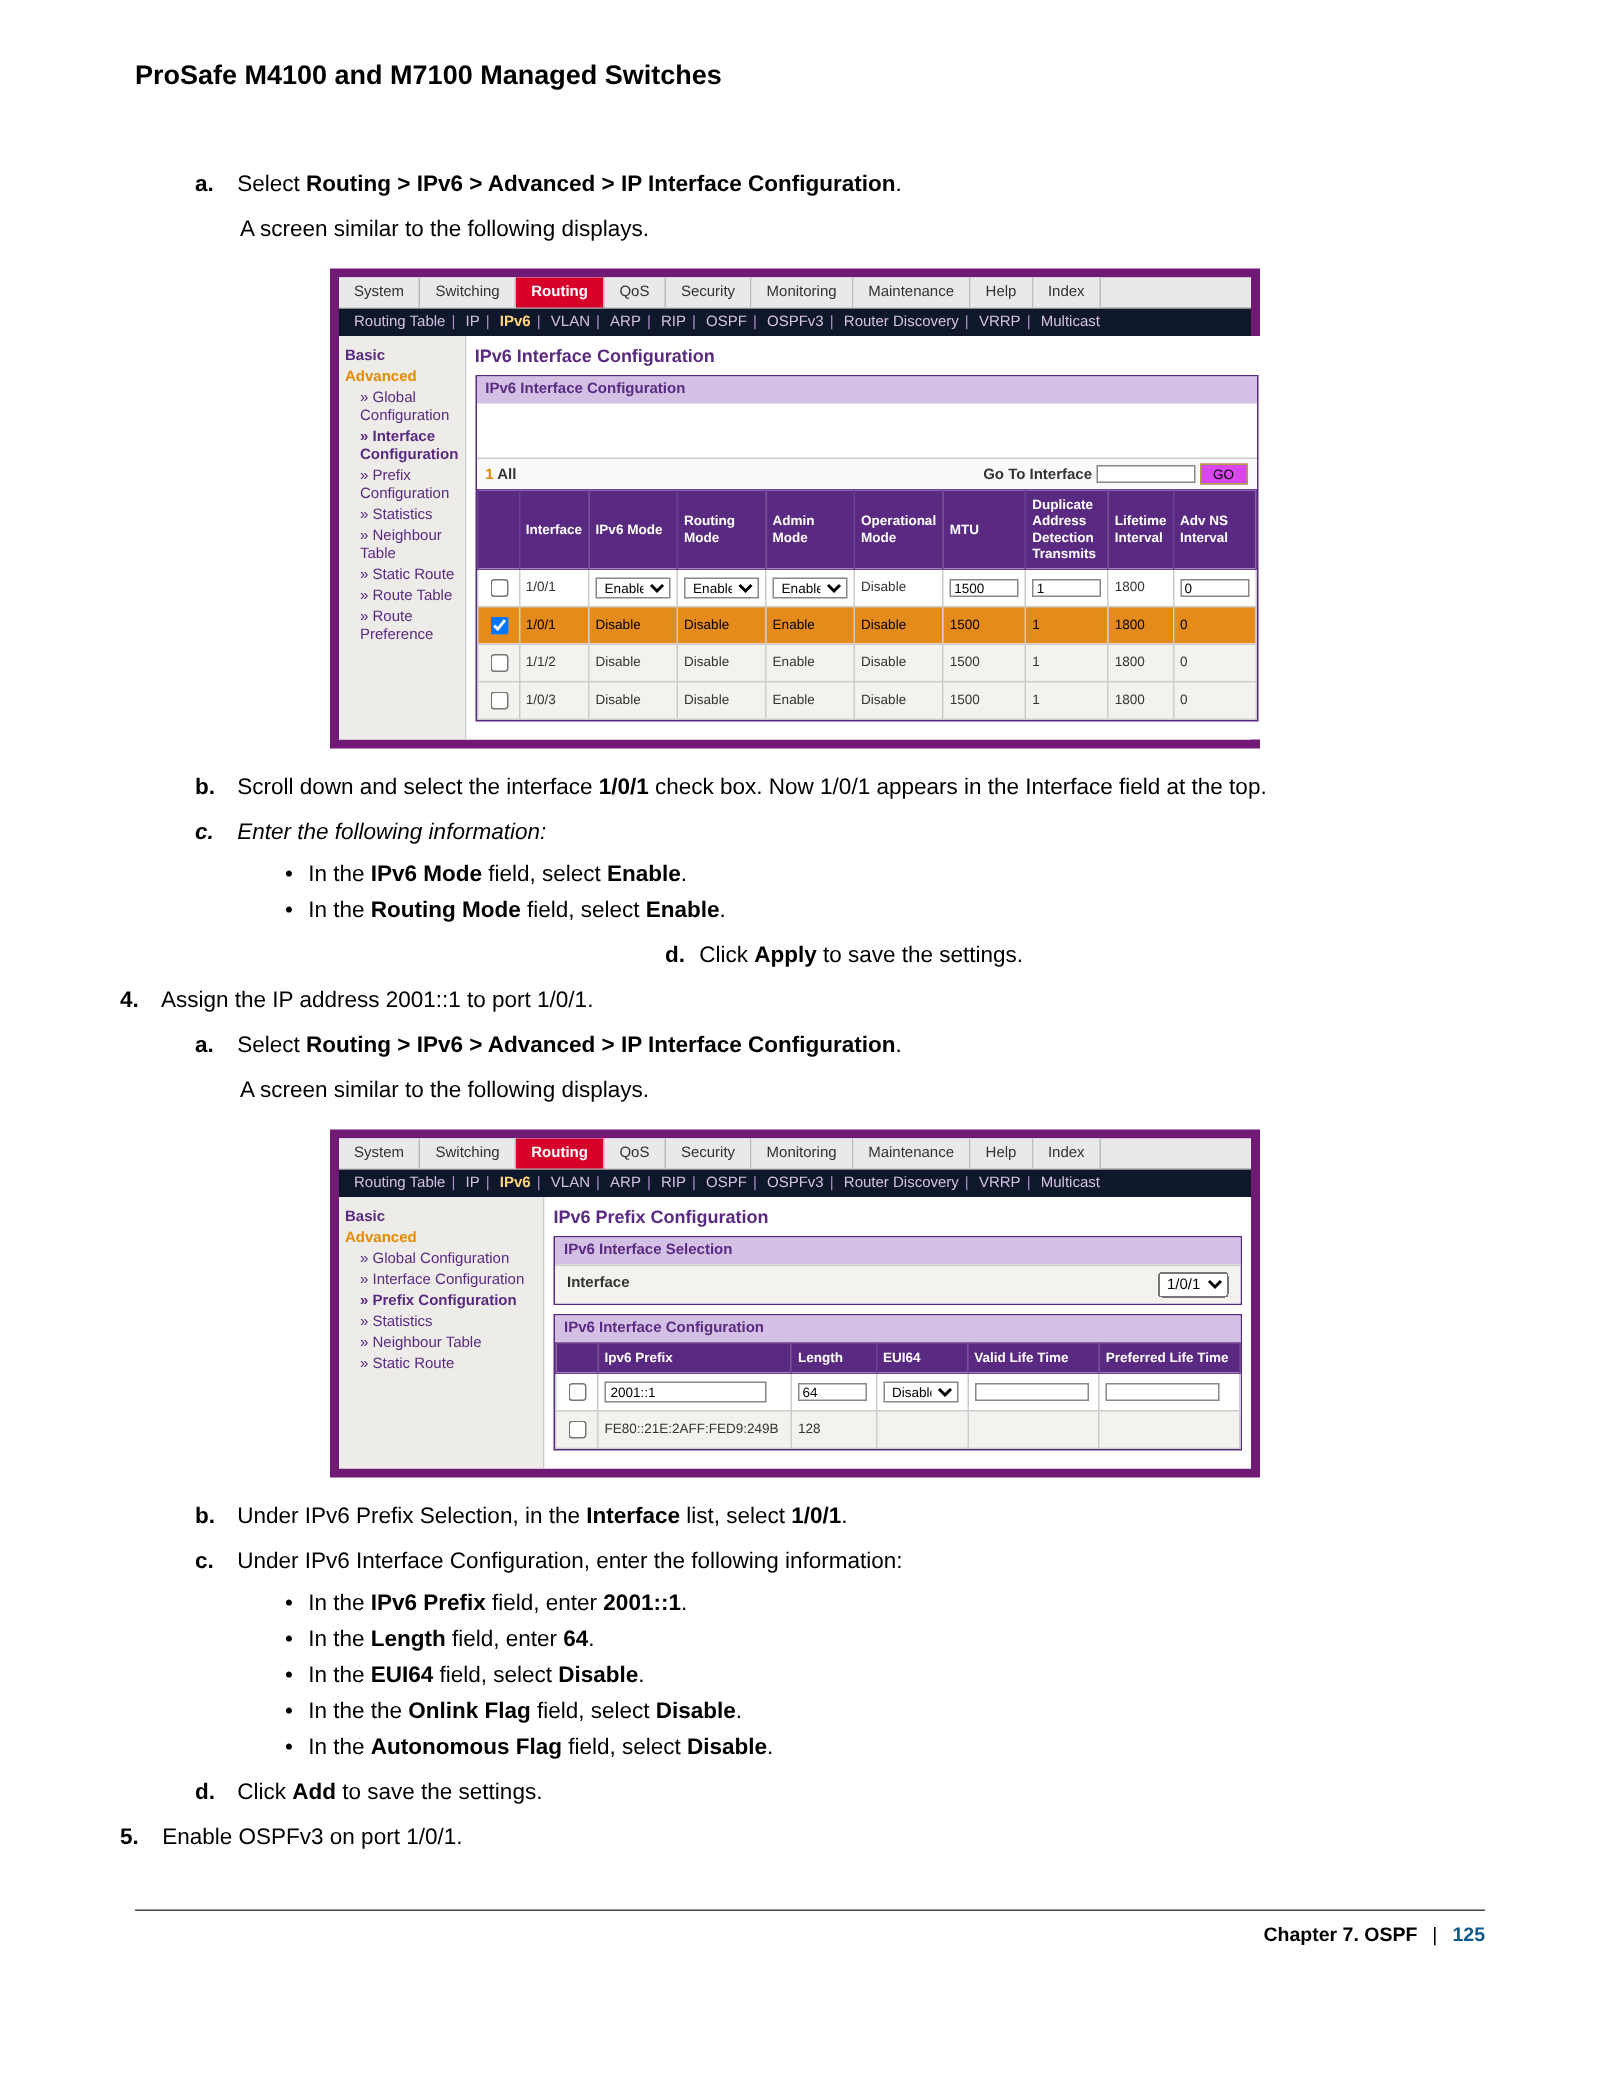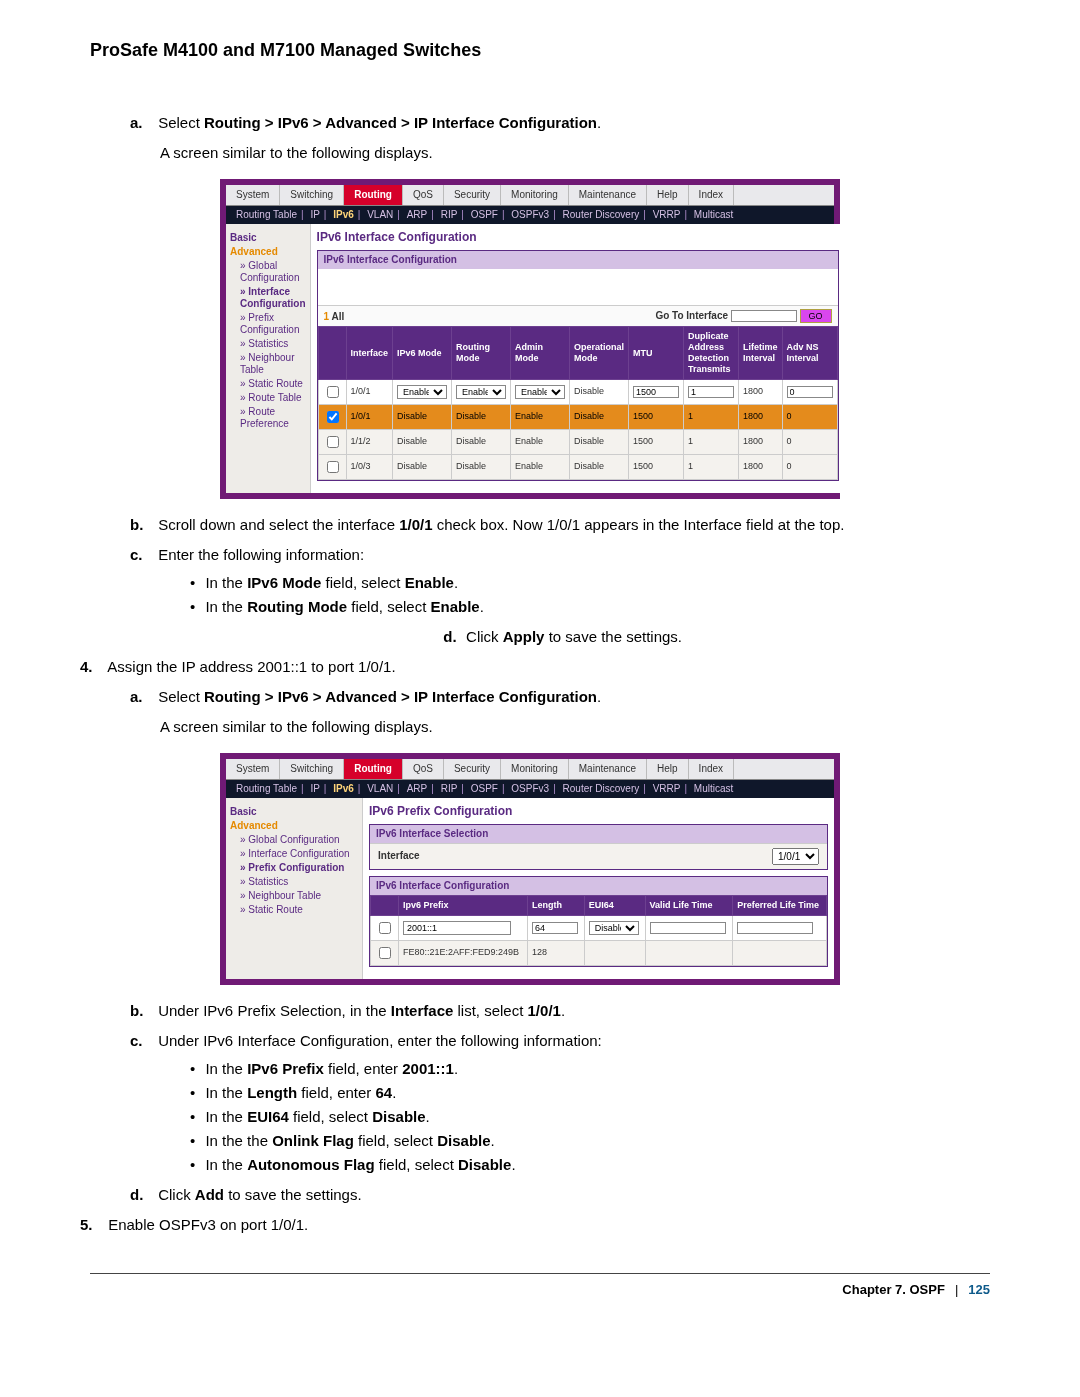--- a/index.html
+++ b/index.html
@@ -344,21 +344,21 @@
     </div>
   </div>
 
   <div>
     <span class="step-label">b.</span>
     <span>Scroll down and select the interface </span>
     <span class="bold">1/0/1</span>
     <span> check box. Now 1/0/1 appears in the Interface field at the top.</span>
   </div>
 
-  <div style="margin-top:6px;">
+  <div style="margin-top:6px;font-style:italic;">
     <span class="step-label">c.</span>
     <span>Enter the following information:</span>
   </div>
   <div class="bullet-list">
     <div class="bullet-item">
       <span>In the </span>
       <span class="bold">IPv6 Mode</span>
       <span> field, select </span>
       <span class="bold">Enable</span><span>.</span>
     </div>

